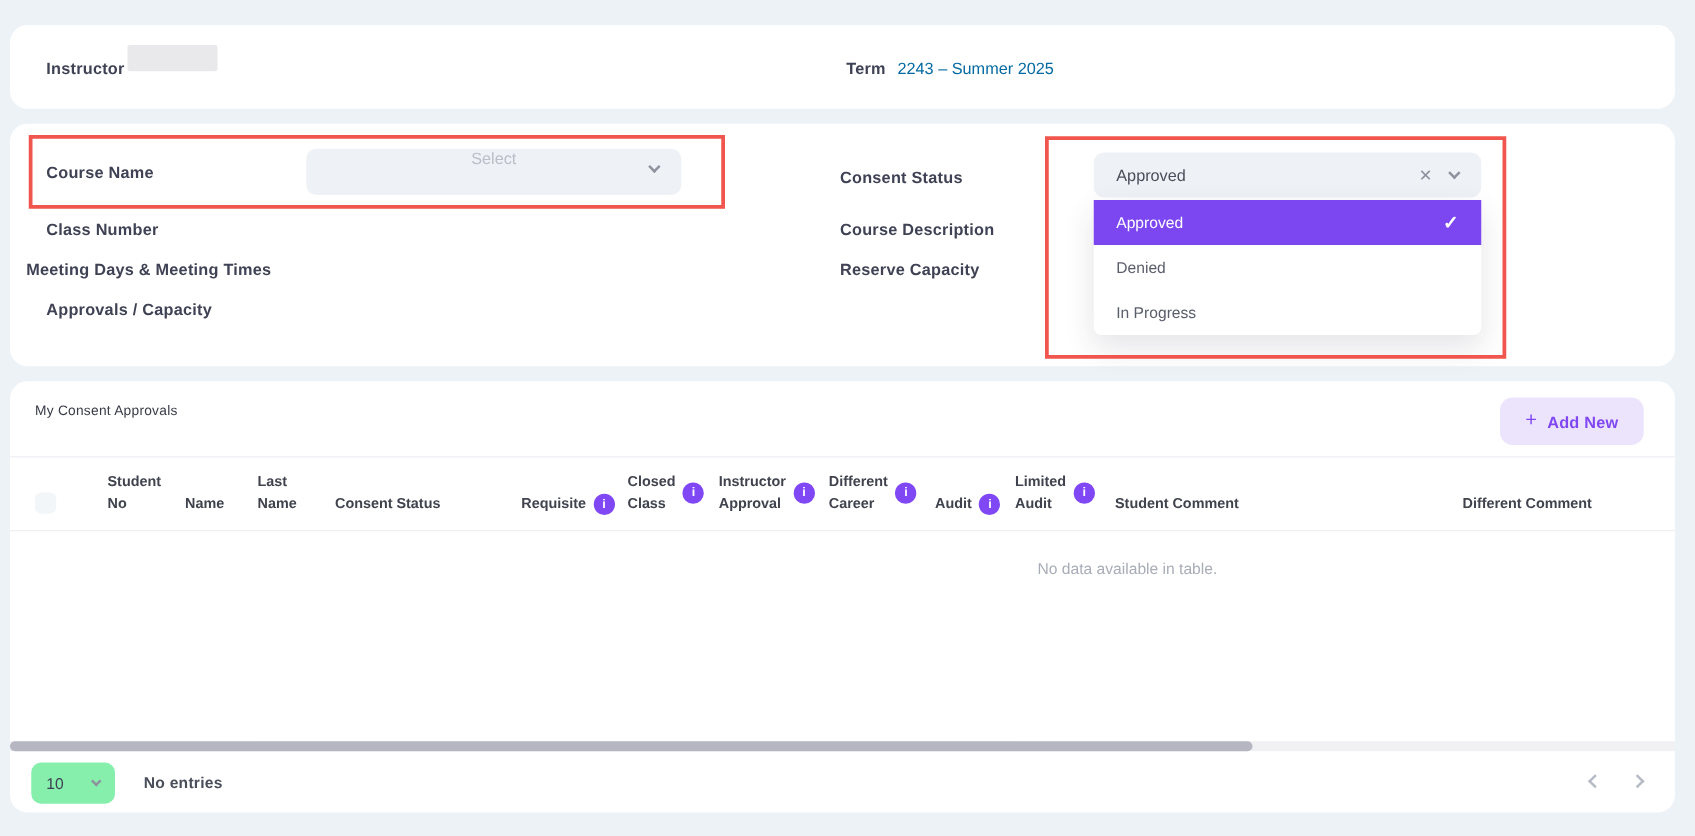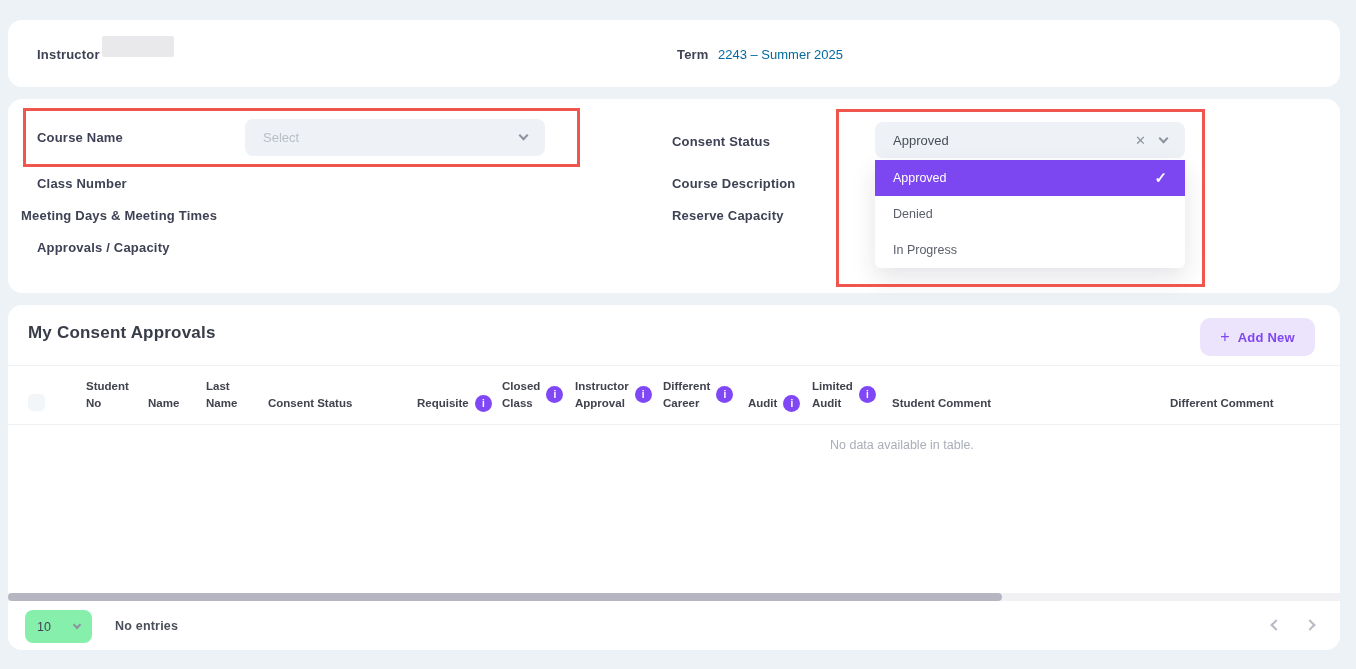--- a/index.html
+++ b/index.html
@@ -33,21 +33,21 @@
   #enrolled-label { left:29px; top:141px; }
   #consent-status-label { left:664px; top:35px; }
   #course-desc-label { left:664px; top:77px; }
   #reserve-cap-label { left:664px; top:109px; }
 
   
   .select-ctl {
     position:absolute; background:#eef1f5; border-radius:8px;
     display:flex; align-items:center; font-size:13px; cursor:pointer;
   }
-  #course-name-select { left:237px; top:20px; width:300px; height:37px; padding:0 18px; }
+  #course-name-select { left:237px; top:20px; width:300px; height:37px; padding:0 18px;flex-direction:column; }
   #course-name-select .ph { color:#b9bec8; }
   #consent-select { left:867px; top:23px; width:310px; height:36px; padding:0 18px; color:#4a4e5a; }
   .ctl-icons { margin-left:auto; display:flex; align-items:center; gap:14px; }
   .chev {
     display:inline-block; width:7px; height:7px;
     border-right:2px solid #8d929e; border-bottom:2px solid #8d929e;
     transform:rotate(45deg); margin-top:-4px;
   }
   .clear-x { color:#8d929e; font-size:13px; line-height:1; }
 
@@ -66,21 +66,21 @@
   .menu-opt .check { margin-left:auto; font-size:15px; font-weight:bold; color:#ffffff; }
 
   
   .anno-box {
     position:absolute; border:3px solid #f0564e; pointer-events:none; z-index:10;
   }
   #anno-course { left:15px; top:9px; width:557px; height:59px; }
   #anno-consent { left:828px; top:10px; width:369px; height:178px; }
 
   
-  #approvals-title { position:absolute; left:20px; top:18px; font-size:17px; font-weight:bold; color:#383c48; letter-spacing:.2px; }
+  #approvals-title { position:absolute; left:20px; top:18px; font-size:11px; font-weight:normal; color:#383c48; letter-spacing:.2px; }
   #add-new-btn {
     position:absolute; right:25px; top:13px; width:115px; height:38px;
     background:#ece4fc; color:#7f46f2; border:none; border-radius:10px;
     font-size:13px; font-weight:bold; font-family:inherit; cursor:pointer;
     display:flex; align-items:center; justify-content:center; gap:8px; letter-spacing:.2px;
   }
   #add-new-btn .plus { font-size:16px; font-weight:normal; }
 
   #header-row {
     position:absolute; left:0; top:60px; width:1332px; height:60px;
@@ -97,21 +97,21 @@
   .w-icomment{flex:1}
   .cb {
     width:17px; height:17px; border-radius:5px; background:#f2f6f9; margin-bottom:1px; cursor:pointer;
   }
   .info-icon {
     width:17px; height:17px; border-radius:50%; background:#8047f5; color:#ffffff;
     font-size:10px; font-weight:bold; display:inline-flex; align-items:center; justify-content:center;
     flex:none; cursor:pointer;
   }
 
-  #empty-row { position:absolute; left:0; top:133px; width:1332px; font-size:12.5px; color:#a9adb8; padding-left:822px; white-space:nowrap; }
+  #empty-row { position:absolute; left:0; top:143px; width:1332px; font-size:12.5px; color:#a9adb8; padding-left:822px; white-space:nowrap; }
 
   
   #hscroll-track { position:absolute; left:0; top:288px; width:1332px; height:8px; background:#f1f1f4; }
   #hscroll-thumb { position:absolute; left:0; top:0; width:994px; height:8px; background:#b6b6c2; border-radius:4px; cursor:pointer; }
 
   
   #page-size-select {
     position:absolute; left:17px; top:305px; width:67px; height:33px;
     background:#86efac; border-radius:8px; display:flex; align-items:center;
     padding:0 12px; font-size:12.5px; color:#3f4254; cursor:pointer;

